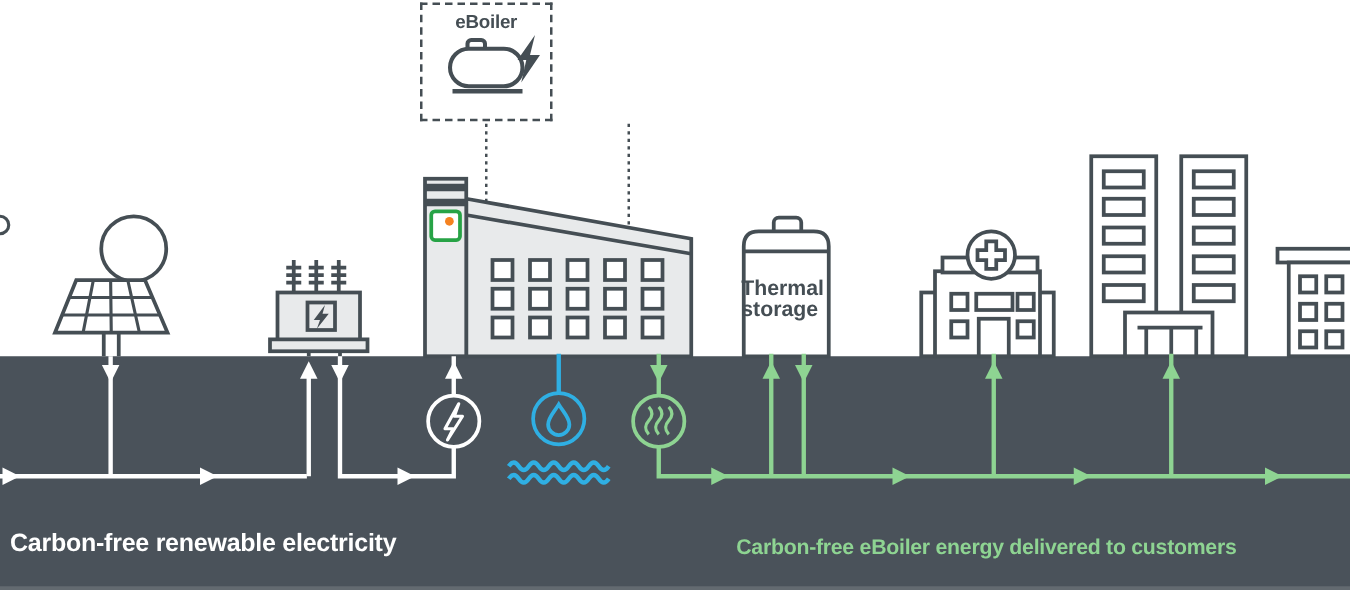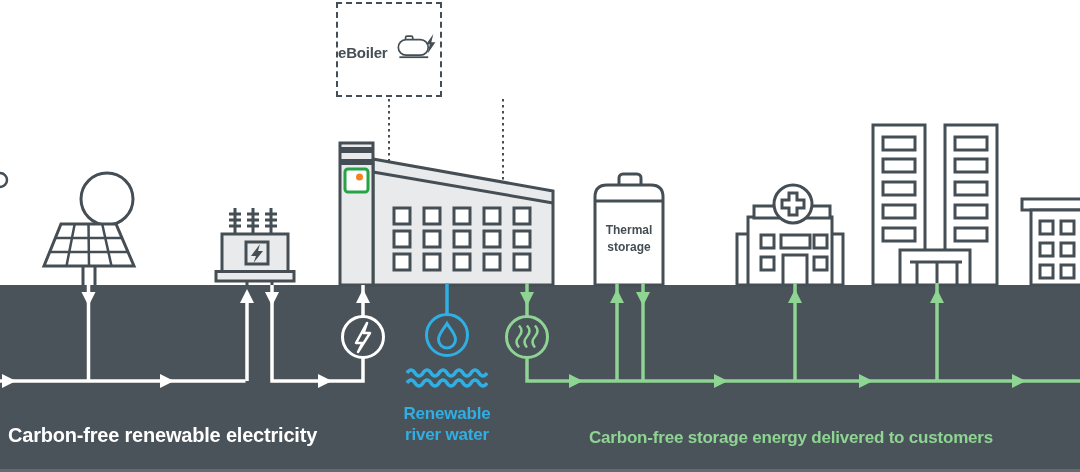--- a/index.html
+++ b/index.html
@@ -5,32 +5,32 @@
   html,body{margin:0;padding:0;background:#fff;}
   #stage{
     position:relative;width:1080px;height:472px;overflow:hidden;
     font-family:"Liberation Sans",sans-serif;background:#ffffff;
   }
   #ground{position:absolute;left:0;top:285px;width:1080px;height:187px;background:#4a525a;}
   #ground-strip{position:absolute;left:0;top:469px;width:1080px;height:3px;background:#636a70;}
   #art{position:absolute;left:0;top:0;width:1080px;height:472px;}
   .callout{
     position:absolute;top:2px;background:#ffffff;border:2px dashed #454e54;
-    display:flex;align-items:center;box-sizing:border-box;
+    display:flex;flex-direction:column;align-items:center;box-sizing:border-box;
   }
   #callout-eboiler{left:336px;width:106px;height:95px;}
   #callout-heatpump{left:455px;width:98px;height:95px;}
   .callout-label{margin-top:5px;font-size:15px;font-weight:bold;color:#454e54;letter-spacing:-0.2px;}
   .flow-label{position:absolute;font-weight:bold;letter-spacing:-0.2px;}
   #label-electricity{left:8px;top:424px;font-size:20px;color:#ffffff;}
   #label-water{left:384px;top:403px;width:126px;text-align:center;font-size:17px;line-height:21px;color:#2fafe3;}
   #label-water span{display:block;}
   #label-thermal{left:589px;top:428px;font-size:17px;color:#8ed492;}
-  #label-storage{position:absolute;left:593px;top:222px;width:72px;text-align:center;
-    font-size:12px;line-height:17px;font-weight:bold;color:#454e54;}
+  #label-storage{position:absolute;left:593px;top:222px;width:72px;
+    font-size:17px;line-height:17px;font-weight:bold;color:#454e54;}
 </style>
 </head>
 <body>
 
 <div id="stage">
 
   <div id="ground"></div>
   <div id="ground-strip"></div>
 
   <svg id="art" viewBox="0 0 1080 472">
@@ -208,19 +208,15 @@
       </g>
       <path d="M90 2 L76 22 L83 22 L79 40 L94 18 L86 18 Z" fill="#454e54"></path>
     </svg>
   </div>
 
 
   <div id="label-storage">Thermal storage</div>
 
   <div class="flow-label" id="label-electricity">Carbon-free renewable electricity</div>
 
-  <div class="flow-label" id="label-water">
-    <span>Renewable</span>
-    <span>river water</span>
-  </div>
-
-  <div class="flow-label" id="label-thermal">Carbon-free storage energy delivered to customers</div>
+
+  <div class="flow-label" id="label-thermal">Carbon-free eBoiler energy delivered to customers</div>
 </div>
 
 </body></html>

